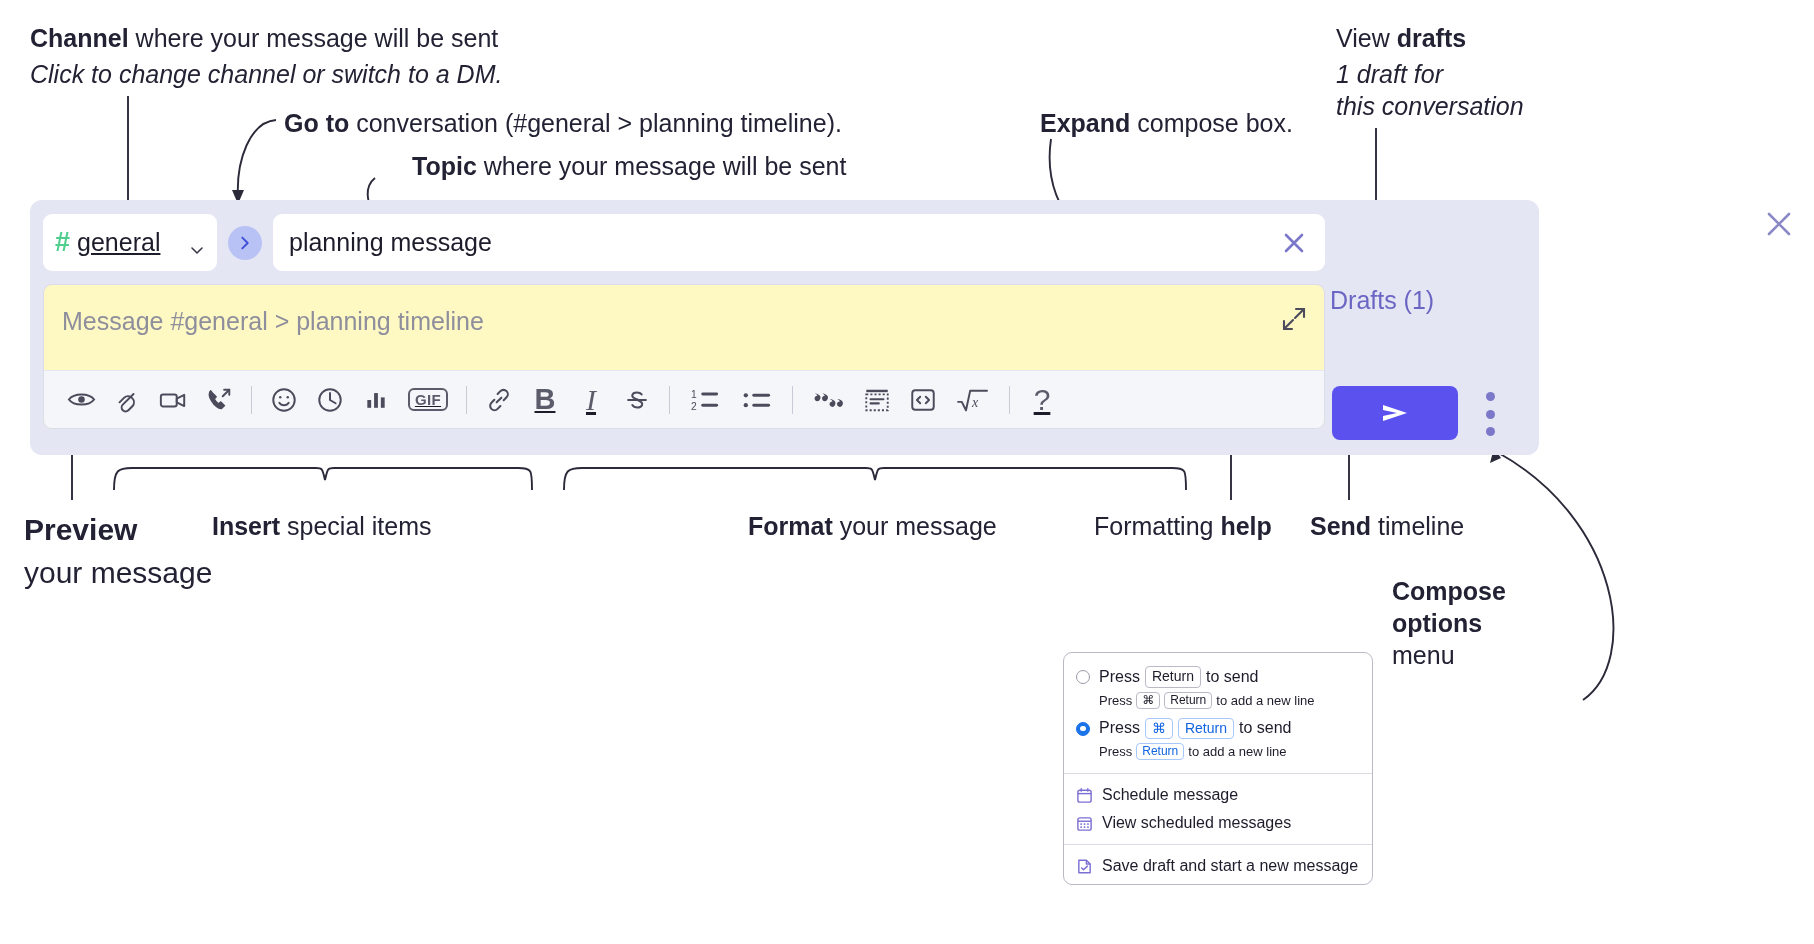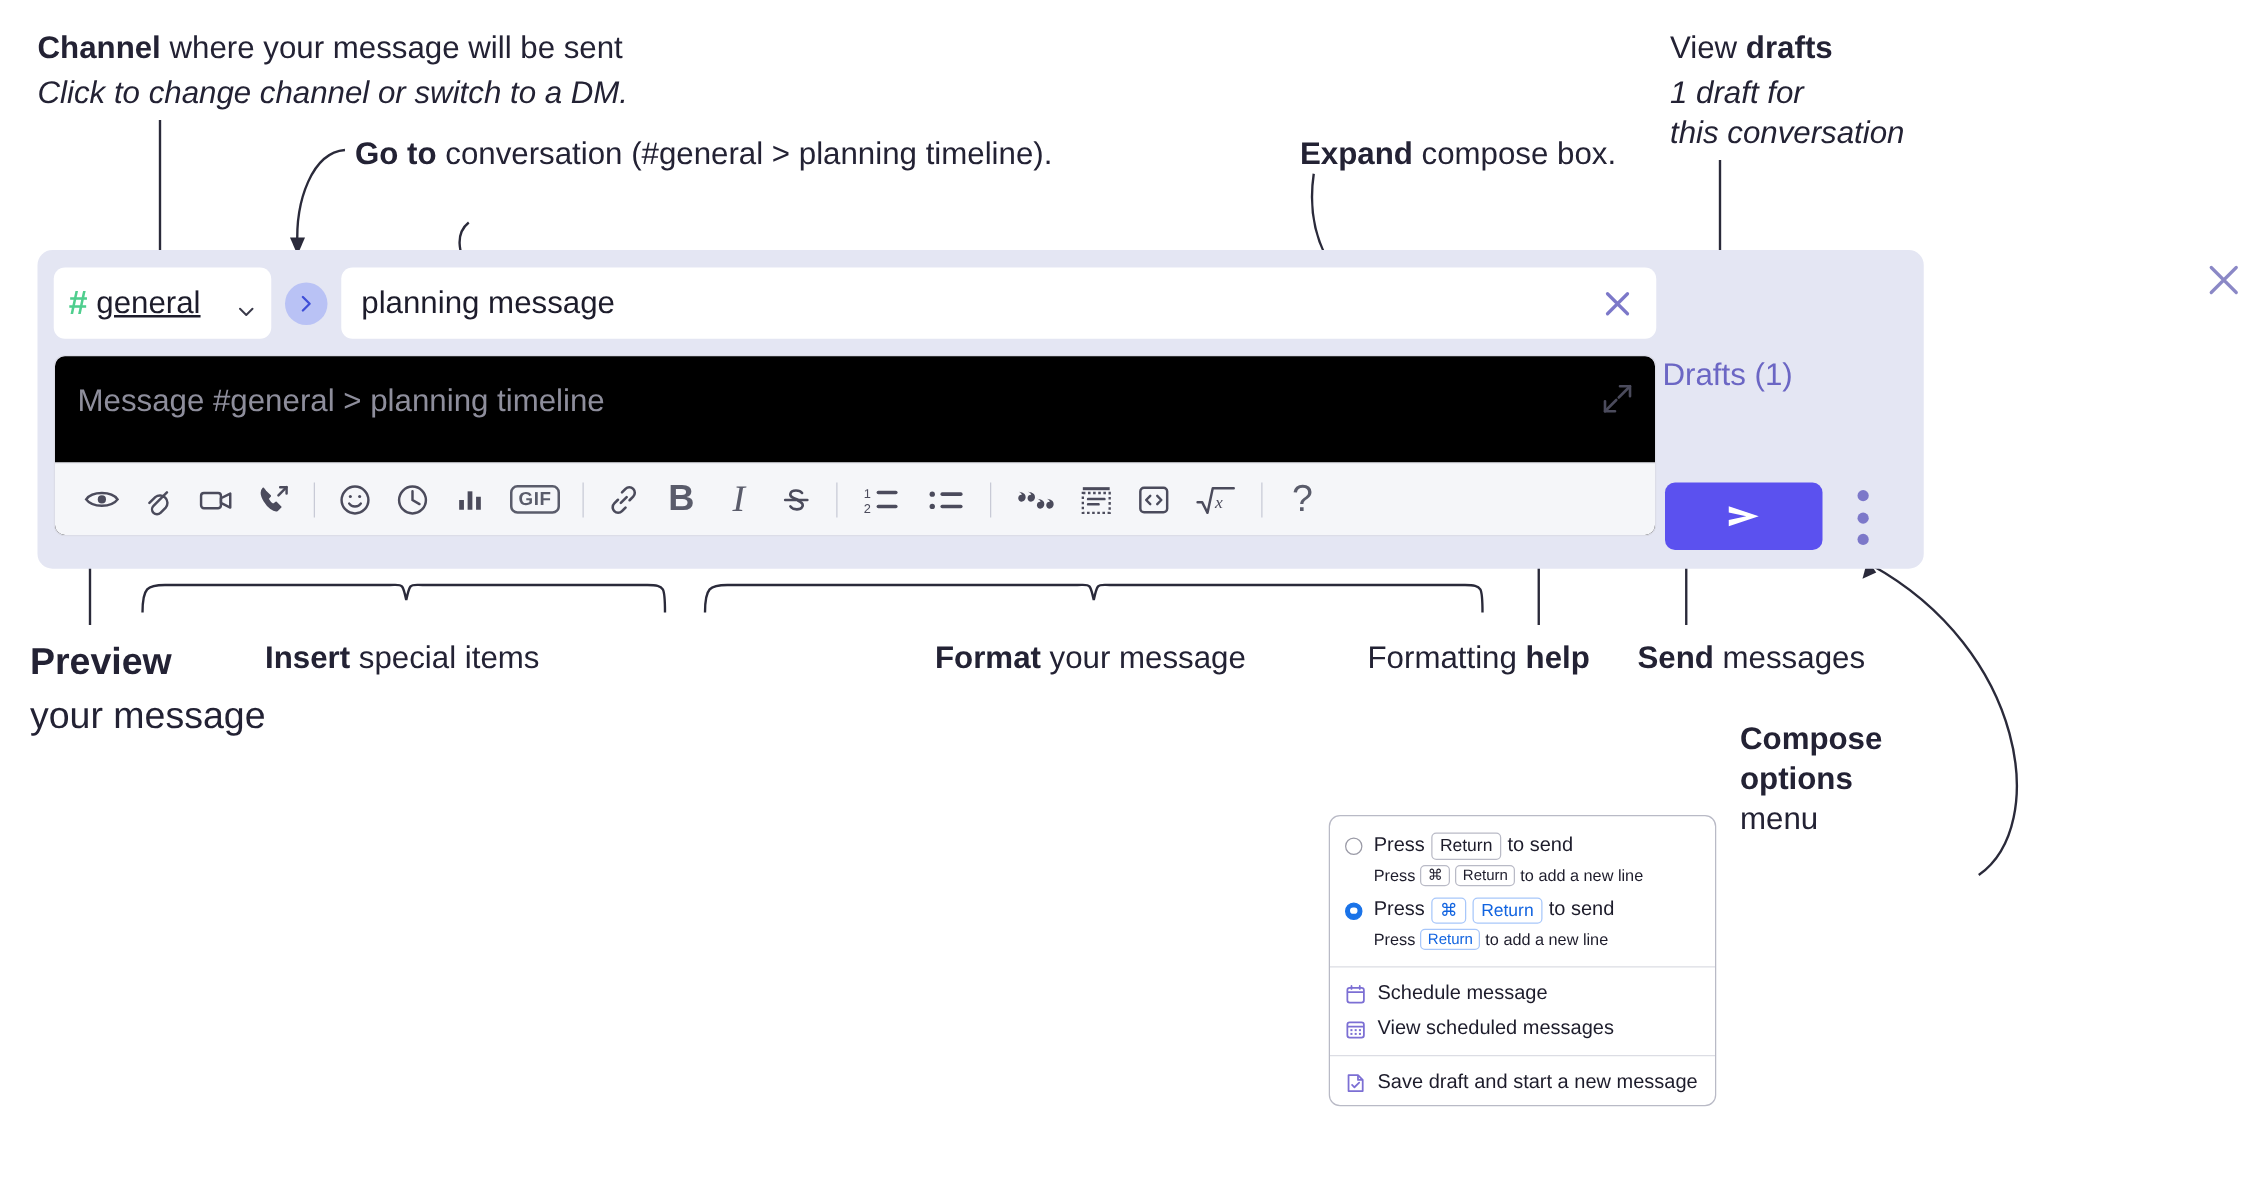--- a/index.html
+++ b/index.html
@@ -54,22 +54,22 @@
     display:flex;align-items:center;justify-content:center;margin:0 11px;flex:none;
   }
   .topic-field{
     flex:1;height:57px;background:#ffffff;border-radius:9px;
     display:flex;align-items:center;padding:0 16px;box-sizing:border-box;
   }
   .topic-text{flex:1;font-size:25px;color:#1d1c2b;}
   .topic-x{width:30px;height:30px;flex:none;}
 
   .msgbox{
-    margin-top:13px;background:#000000;border-radius:9px;overflow:hidden;
-    border:1px solid #dcdde8;box-sizing:border-box;
+    margin-top:13px;background:#fef9c3;border-radius:9px;overflow:hidden;
+    border:1px solid #dcdde8;box-sizing:border-box;text-decoration:underline;
   }
   .msg-area{height:85px;position:relative;}
   .placeholder{
     position:absolute;left:18px;top:22px;font-size:25px;color:#8e8e9c;
   }
   .expand-ic{position:absolute;right:16px;top:20px;width:28px;height:28px;}
 
   .toolbar{
     height:58px;background:#f5f6f9;border-top:1px solid #e6e7ee;
     display:flex;align-items:center;padding:0 14px;box-sizing:border-box;gap:0;
@@ -132,20 +132,23 @@
 
   <div class="anno a-channel">
     <div><b>Channel</b><span> where your message will be sent</span></div>
     <div class="l2"><i>Click to change channel or switch to a DM.</i></div>
   </div>
 
   <div class="anno a-goto">
     <b>Go to</b><span> conversation (#general &gt; planning timeline).</span>
   </div>
 
+  <div class="anno a-topic">
+    <b>Topic</b><span> where your message will be sent</span>
+  </div>
 
   <div class="anno a-expand">
     <b>Expand</b><span> compose box.</span>
   </div>
 
   <div class="anno a-drafts">
     <div><span>View </span><b>drafts</b></div>
     <div class="l2"><i>1 draft for</i></div>
     <div class="l2" style="margin-top:0"><i>this conversation</i></div>
   </div>
@@ -161,21 +164,21 @@
 
   <div class="anno a-insert">
     <b>Insert</b><span> special items</span>
   </div>
 
   <div class="anno a-help">
     <span>Formatting </span><b>help</b>
   </div>
 
   <div class="anno a-send">
-    <b>Send</b><span> messages</span>
+    <b>Send</b><span> timeline</span>
   </div>
 
   <div class="anno a-compose">
     <div><b>Compose</b></div>
     <div><b>options</b></div>
     <div><span>menu</span></div>
   </div>
 
   <svg class="overlay" viewBox="0 0 1814 944">
     <g fill="none" stroke="#2a2a3a" stroke-width="1.9">

